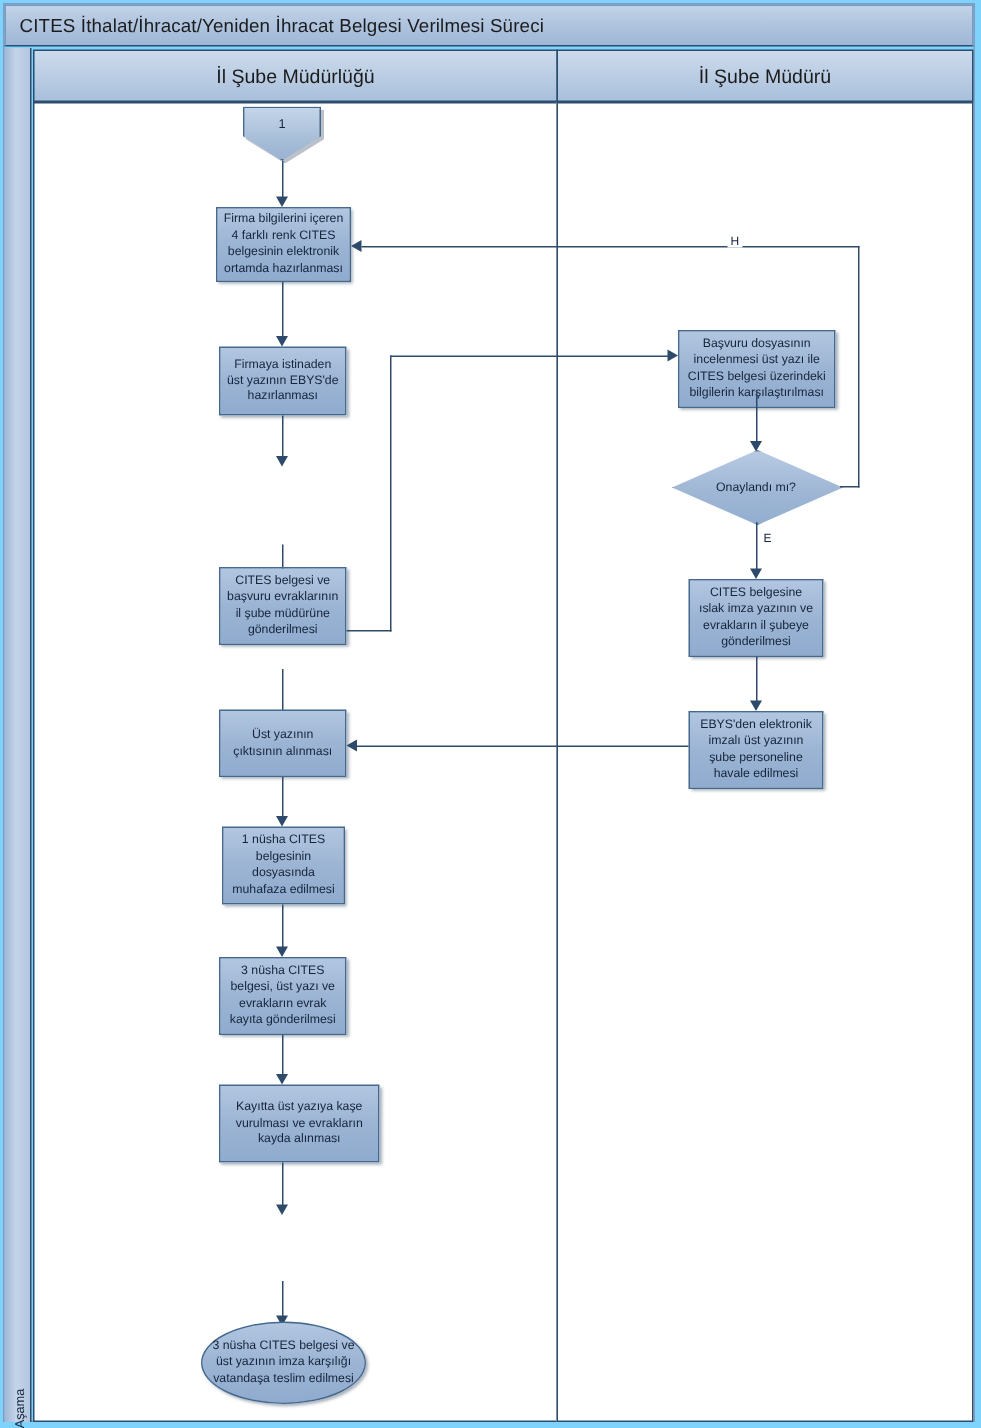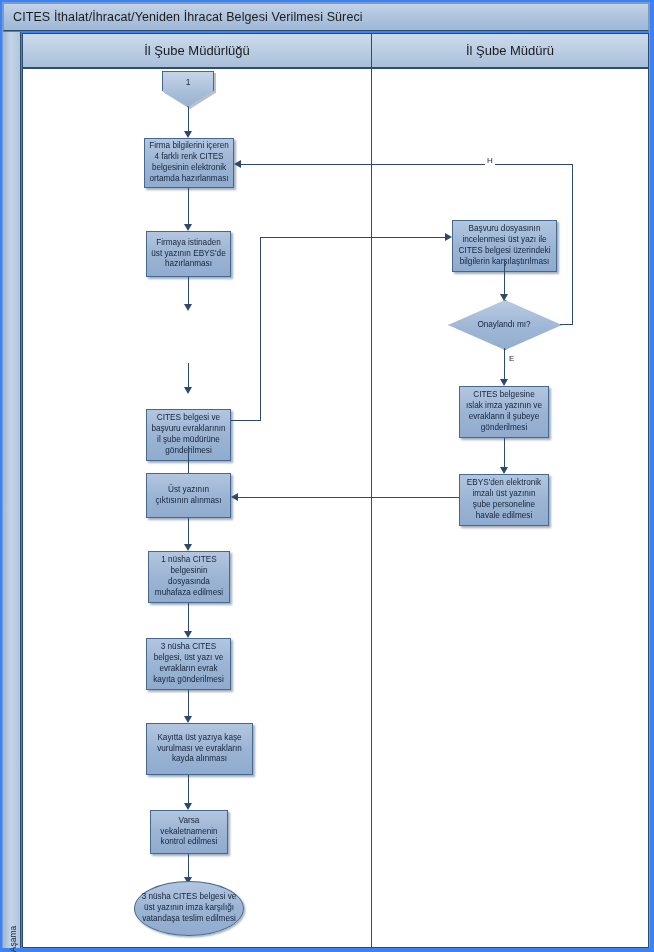--- a/index.html
+++ b/index.html
@@ -7,21 +7,21 @@
     margin: 0;
     padding: 0;
     background: #ffffff;
     font-family: "Liberation Sans", sans-serif;
   }
   #page {
     position: relative;
     width: 654px;
     height: 952px;
     overflow: hidden;
-    background: #3b82f6;
+    background: #7dd3fc;
   }
 
   
   .outer-frame {
     position: absolute;
     left: 2px; top: 2px;
     width: 648px; height: 946px;
     border: 1px solid #7f9cc0;
     box-sizing: border-box;
   }
@@ -251,21 +251,21 @@
     <span>Firmaya istinaden üst yazının EBYS'de hazırlanması</span>
   </div>
 
   <div class="vline" style="left:188px; top:277px; height:29px;"></div>
   <div class="arrow-down" style="left:183.5px; top:304px;"></div>
 
 
   <div class="vline" style="left:188px; top:363px; height:26px;"></div>
   <div class="arrow-down" style="left:183.5px; top:387px;"></div>
 
-  <div class="node proc" style="left:146px; top:409px; width:85px; height:52px;">
+  <div class="node proc" style="left:146px; top:378px; width:85px; height:52px;">
     <span>CITES belgesi ve başvuru evraklarının il şube müdürüne gönderilmesi</span>
   </div>
 
   <div class="hline" style="left:231px; top:420px; width:30px;"></div>
   <div class="vline" style="left:260px; top:237px; height:184px;"></div>
   <div class="hline" style="left:260px; top:237px; width:186px;"></div>
   <div class="arrow-right" style="left:445px; top:232.5px;"></div>
 
   <div class="vline" style="left:188px; top:446px; height:32px;"></div>
   <div class="arrow-down" style="left:183.5px; top:476px;"></div>
@@ -291,23 +291,20 @@
   <div class="vline" style="left:188px; top:690px; height:28px;"></div>
   <div class="arrow-down" style="left:183.5px; top:716px;"></div>
 
   <div class="node proc" style="left:146px; top:723px; width:107px; height:52px;">
     <span>Kayıtta üst yazıya kaşe vurulması ve evrakların kayda alınması</span>
   </div>
 
   <div class="vline" style="left:188px; top:775px; height:30px;"></div>
   <div class="arrow-down" style="left:183.5px; top:803px;"></div>
 
-  <div class="node proc" style="left:150px; top:810px; width:78px; height:44px;">
-    <span>Varsa vekaletnamenin kontrol edilmesi</span>
-  </div>
 
   <div class="vline" style="left:188px; top:854px; height:25px;"></div>
   <div class="arrow-down" style="left:183.5px; top:877px;"></div>
 
   <div class="node oval" style="left:134px; top:881px; width:110px; height:55px;">
     <span>3 nüsha CITES belgesi ve üst yazının imza karşılığı vatandaşa teslim edilmesi</span>
   </div>
 
   <div class="node proc" style="left:452px; top:220px; width:105px; height:52px;">
     <span>Başvuru dosyasının incelenmesi üst yazı ile CITES belgesi üzerindeki bilgilerin karşılaştırılması</span>

